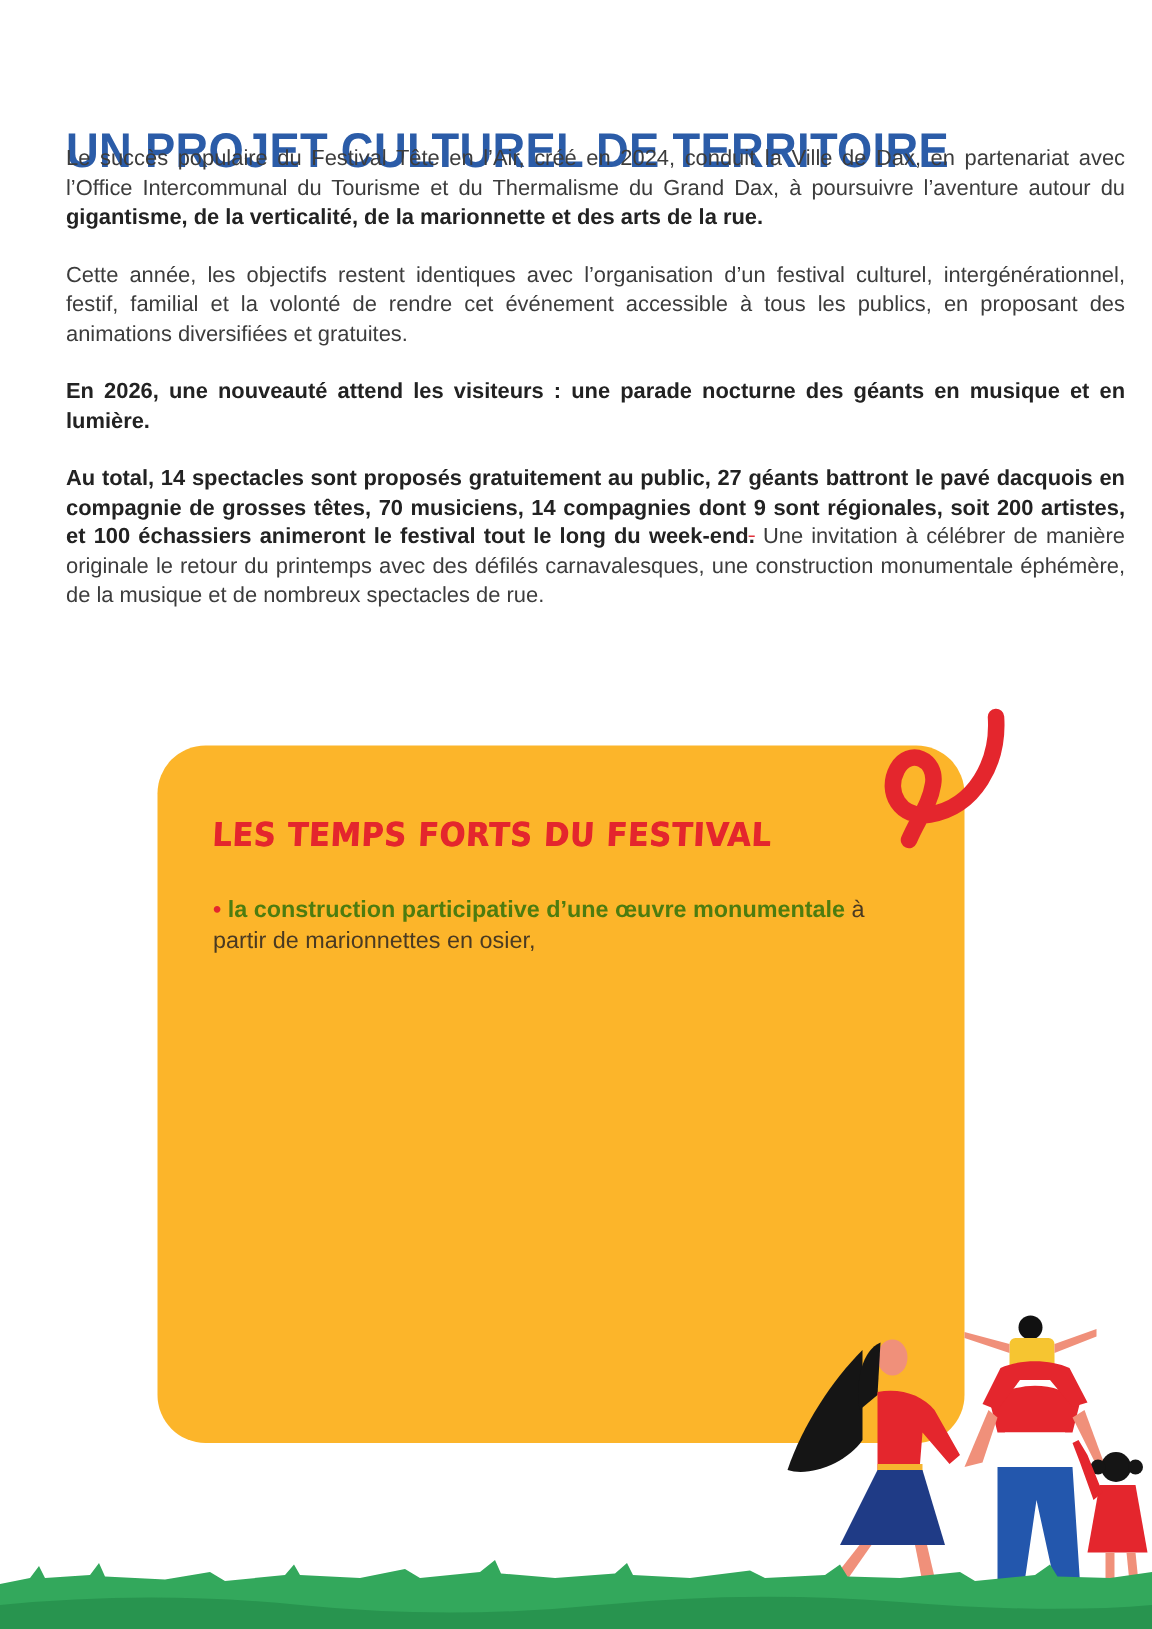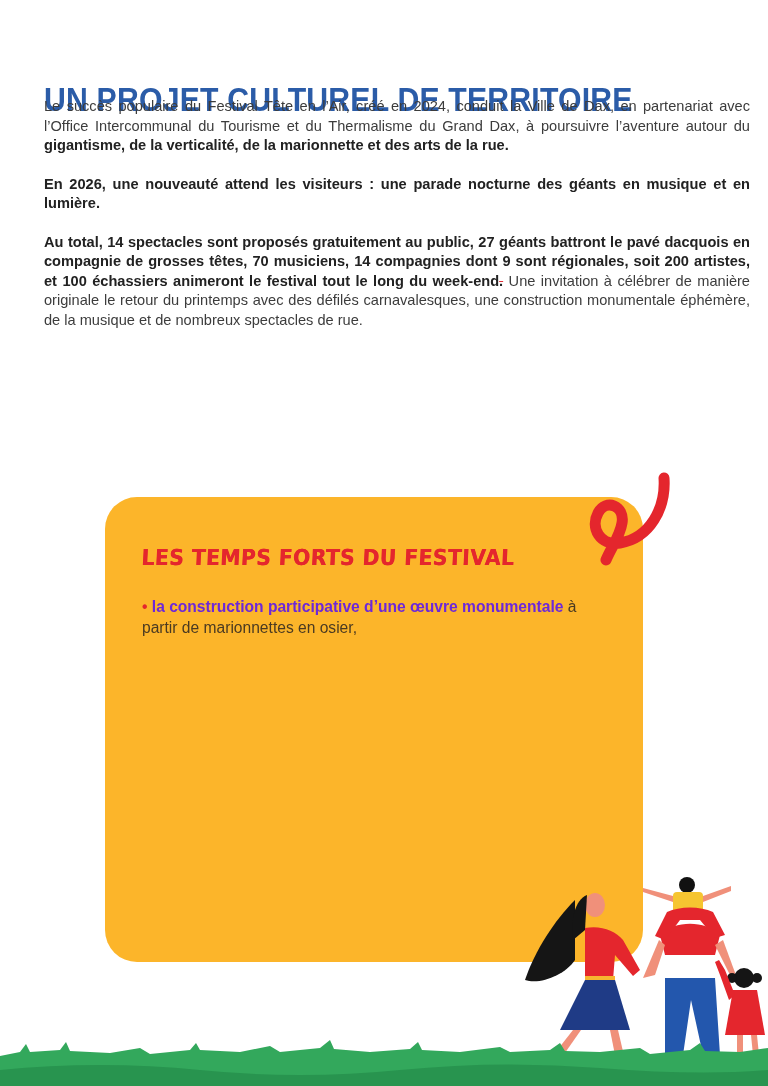--- a/index.html
+++ b/index.html
@@ -37,33 +37,34 @@
     white-space: nowrap; text-shadow: 0.5px 0 0 #e4262d;
   }
   .box-body {
     position: absolute; left: 142px; top: 597px; width: 460px;
     font-family: "Liberation Sans", sans-serif;
     font-size: 15.6px; line-height: 20.6px; color: #4a3a22;
   }
   .box-body .lead { margin: 0 0 20px 0; color: #5a4a2a; }
   .box-body .item { margin: 0; }
   .box-body .bullet { color: #e4262d; font-weight: bold; }
-  .box-body b { color: #6d28d9; text-align: center; }
+  .box-body b { color: #4d7c0f; text-align: center; }
 
   .ribbon { position: absolute; left: 570px; top: 468px; width: 100px; height: 100px; }
   .grass { position: absolute; left: 0; top: 1040px; width: 768px; height: 46px; }
   .family { position: absolute; left: 515px; top: 860px; width: 253px; height: 200px; }
 </style>
 </head>
 <body>
 
 <h1 class="page-title">UN PROJET CULTUREL DE TERRITOIRE</h1>
 
 <div class="intro">
   <p><span>Le succès populaire du Festival Tête en l’Air, créé en 2024, conduit la Ville de Dax, en partenariat avec l’Office Intercommunal du Tourisme et du Thermalisme du Grand Dax, à poursuivre l’aventure autour du </span><b>gigantisme, de la verticalité, de la marionnette et des arts de la rue.</b></p>
+  <p>Cette année, les objectifs restent identiques avec l’organisation d’un festival culturel, intergénérationnel, festif, familial et la volonté de rendre cet événement accessible à tous les publics, en proposant des animations diversifiées et gratuites.</p>
   <p><b>En 2026, une nouveauté attend les visiteurs : une parade nocturne des géants en musique et en lumière.</b></p>
   <p><b>Au total, 14 spectacles sont proposés gratuitement au public, 27 géants battront le pavé dacquois en compagnie de grosses têtes, 70 musiciens, 14 compagnies dont 9 sont régionales, soit 200 artistes, et 100 échassiers animeront le festival tout le long du week-end</b><b class="red-mark">.</b><span> Une invitation à célébrer de manière originale le retour du printemps avec des défilés carnavalesques, une construction monumentale éphémère, de la musique et de nombreux spectacles de rue.</span></p>
 </div>
 
 <div class="box"></div>
 
 <svg class="ribbon" viewBox="0 0 100 100">
   <path d="M94 10 C 96 40, 80 70, 50 75 C 30 78, 20 60, 28 45 C 36 30, 55 38, 52 55 C 50 68, 42 78, 36 92" fill="none" stroke="#e4262d" stroke-width="11" stroke-linecap="round"></path>
 </svg>
 

